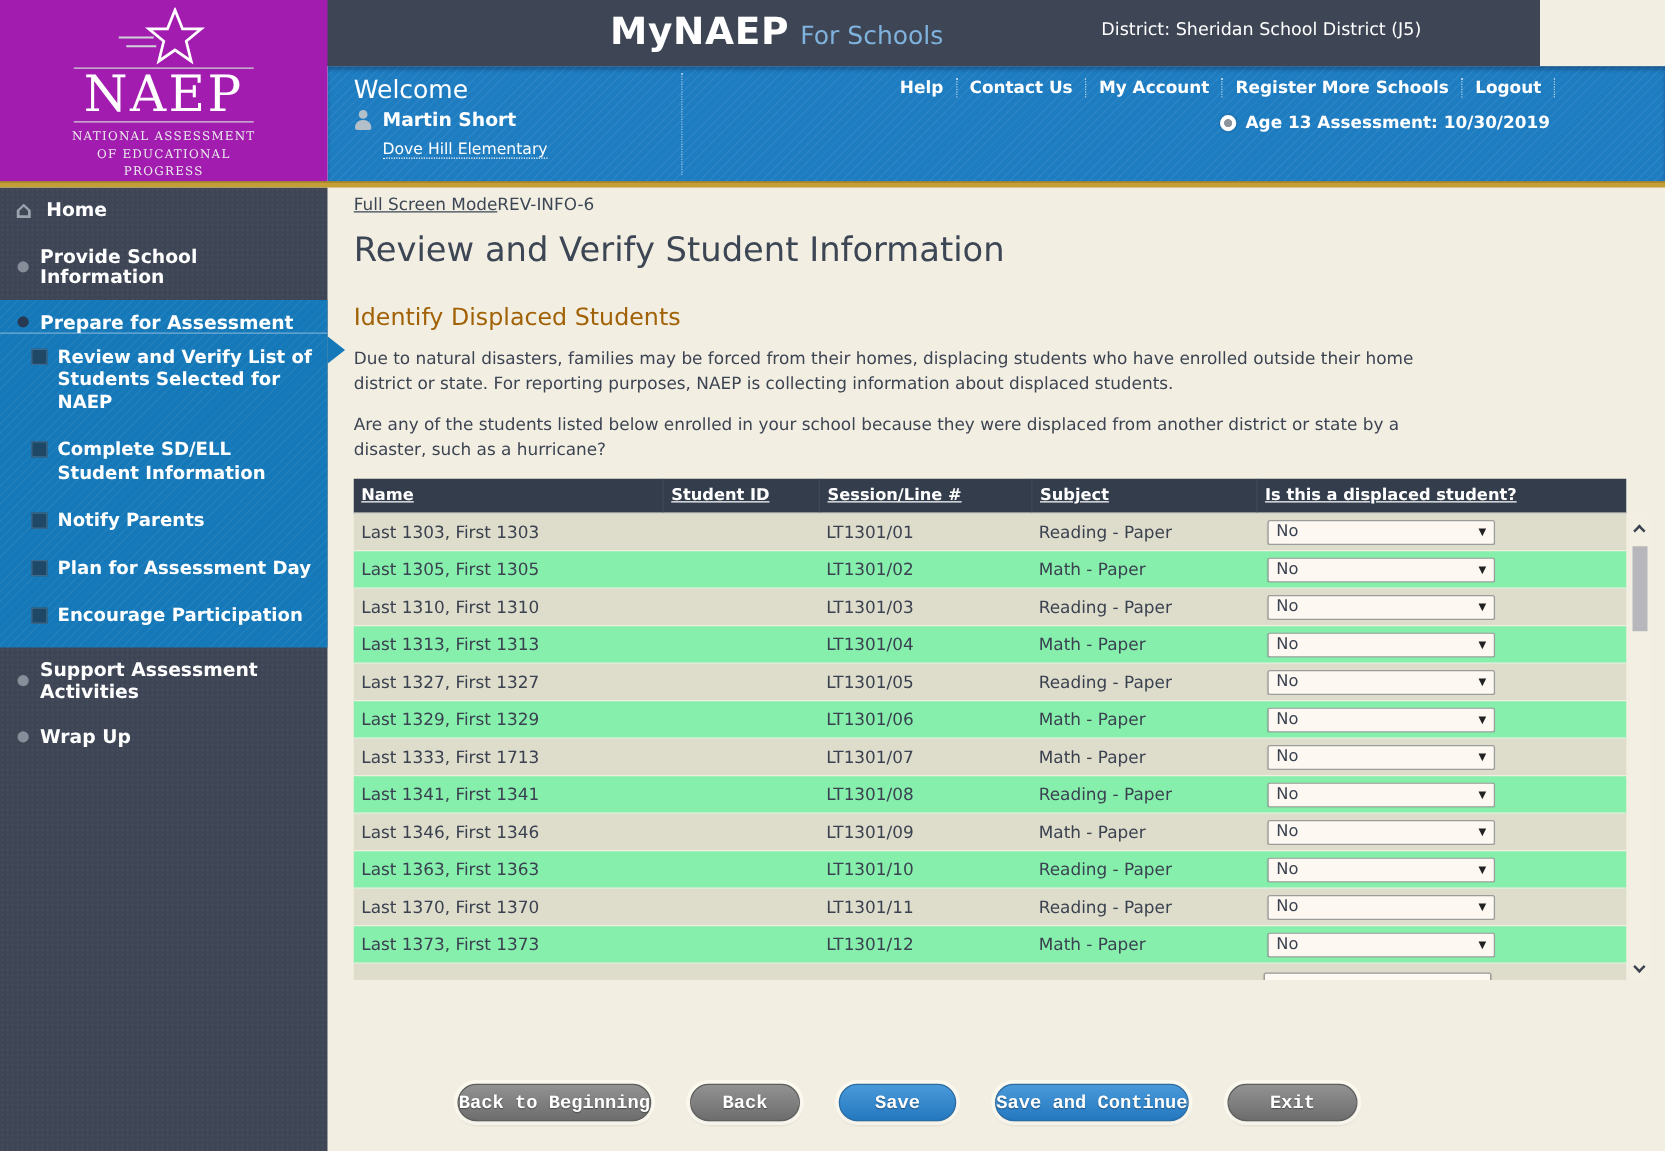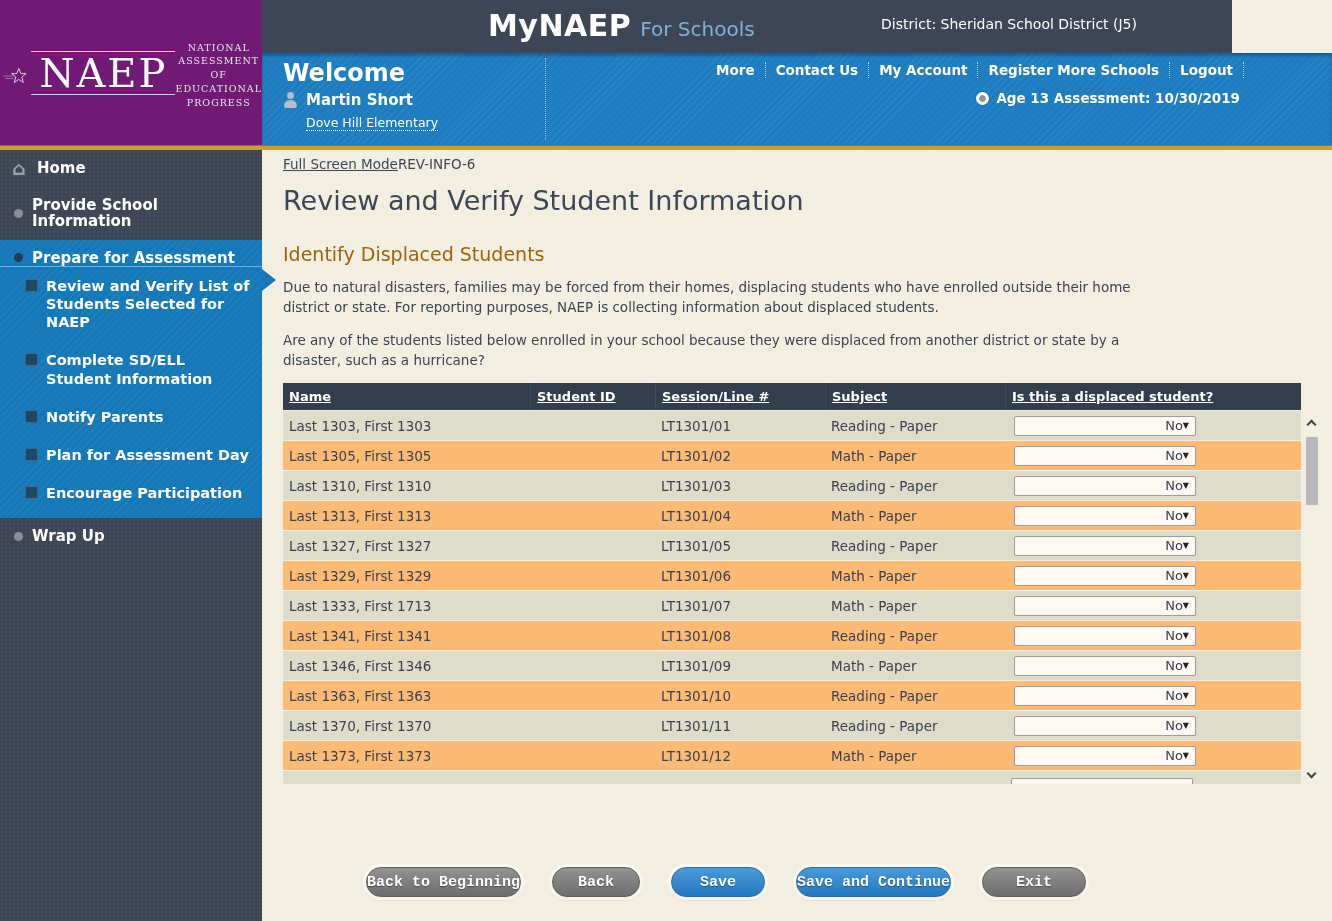--- a/index.html
+++ b/index.html
@@ -13,38 +13,38 @@
   .brand-main { font-size:30px; font-weight:bold; color:#fff; letter-spacing:.5px; }
   .brand-sub { font-size:20px; color:#7fb2dc; margin-left:9px; }
   .district { position:absolute; right:95px; top:16px; color:#fff; font-size:14px; white-space:nowrap; }
 
   
   .blue-band { position:absolute; left:262px; top:53px; width:1070px; height:92px;
     background:#1e7cc1;
     background-image:repeating-linear-gradient(135deg, rgba(255,255,255,.06) 0 1px, transparent 1px 5px);
     box-shadow:inset 0 3px 3px rgba(0,0,30,.25); color:#fff; }
   .welcome { position:absolute; left:21px; top:6px; }
-  .welcome-title { font-size:24px; font-weight:bold; }
+  .welcome-title { font-size:20px; font-weight:normal; }
   .user-row { display:flex; align-items:center; gap:8px; margin-top:4px; }
   .person-icon { width:15px; height:16px; position:relative; display:inline-block; }
   .person-icon::before { content:""; position:absolute; top:0; left:4px; width:7px; height:7px; border-radius:50%; background:#b3bfc9; }
   .person-icon::after { content:""; position:absolute; bottom:0; left:1px; width:13px; height:8px; border-radius:6px 6px 2px 2px; background:#b3bfc9; }
   .user-name { font-size:15px; font-weight:bold; }
   .school { margin:6px 0 0 23px; font-size:12.5px; border-bottom:1px dotted #fff; display:inline-block; cursor:pointer; }
   .vdivider { position:absolute; left:283px; top:5px; height:82px; border-left:1px dotted rgba(255,255,255,.55); }
   .top-links { position:absolute; right:88px; top:9px; list-style:none; display:flex; }
   .top-link { font-size:13.5px; font-weight:bold; padding:0 10px; border-right:1px dotted rgba(255,255,255,.65); cursor:pointer; white-space:nowrap; }
   .assessment-row { position:absolute; right:92px; top:37px; display:flex; align-items:center; gap:7px;
     font-size:13.5px; font-weight:bold; }
   .radio-icon { width:13px; height:13px; border-radius:50%;
     background:radial-gradient(circle at 50% 50%, #8d949c 0 3px, #ffffff 3.5px); box-shadow:0 0 2px rgba(0,0,0,.4); }
 
   
-  .logo-block { position:absolute; left:0; top:0; width:262px; height:145px; background:#701a75; z-index:2;
-    display:flex; flex-direction:row; align-items:center; color:#fff; }
+  .logo-block { position:absolute; left:0; top:0; width:262px; height:145px; background:#a21caf; z-index:2;
+    display:flex; flex-direction:column; align-items:center; color:#fff; }
   .logo-star { margin-top:6px; }
   .logo-acronym { font-family:"DejaVu Serif","Liberation Serif",serif; font-size:40px; line-height:1.05;
     letter-spacing:2px; border-top:1px solid #cfd2d6; border-bottom:1px solid #cfd2d6; padding:0 8px; }
   .logo-tagline { margin-top:5px; text-align:center; font-family:"DejaVu Serif","Liberation Serif",serif;
     font-size:9.5px; letter-spacing:1px; color:#e9eaec; line-height:1.45; }
 
   
   .gold-line { position:absolute; top:145px; left:0; width:1332px; height:5px; background:#c49f35; border-top:1px solid #93752a; z-index:3; }
 
   
@@ -77,24 +77,24 @@
   .table-wrap { position:relative; margin-top:13px; width:1037px; }
   .grid { width:1018px; }
   .thead { display:flex; height:28px; background:#333d4c; color:#fff; align-items:center;
     font-size:13px; font-weight:bold; border-bottom:1px solid #f2efe2; }
   .hcell { height:100%; display:flex; align-items:center; padding-left:6px; border-left:1px solid #46526399; }
   .hcell:first-child { border-left:none; }
   .hcell span { text-decoration:underline; }
   .c1 { width:247px; } .c2 { width:125px; } .c3 { width:170px; } .c4 { width:180px; } .c5 { width:296px; }
   .trow { display:flex; height:30px; align-items:center; font-size:13.5px; color:#3a4150;
     border-bottom:1px solid #f2efe2; }
-  .trow.odd { background:#dedcca; } .trow.even { background:#fdba74; }
+  .trow.odd { background:#dedcca; } .trow.even { background:#86efac; }
   .cell { padding-left:6px; white-space:nowrap; overflow:hidden; }
   .dropdown { width:182px; height:20px; margin-left:3px; background:#fdf8f1; border:1px solid #9c9c9c;
-    border-radius:2px; display:flex; justify-content:flex-end; align-items:center;
+    border-radius:2px; display:flex; justify-content:space-between; align-items:center;
     padding:0 6px; font-size:13px; color:#3a4150; cursor:pointer; box-shadow:0 1px 1px rgba(0,0,0,.12); }
   .caret { font-size:8px; color:#222; }
   .trow.partial { height:13px; overflow:hidden; position:relative; border-bottom:none; background:#dedcca; }
   .trow.partial .dropdown { position:absolute; left:725px; top:7px; }
 
   
   .vscroll { position:absolute; left:1021px; top:28px; width:16px; height:374px; background:#f3f0e3; }
   .chev { position:absolute; left:4px; width:7px; height:7px;
     border-right:2px solid #3c4350; border-bottom:2px solid #3c4350; }
   .chev.up { top:10px; transform:rotate(-135deg); }
@@ -131,21 +131,21 @@
     <div class="welcome">
       <div class="welcome-title">Welcome</div>
       <div class="user-row">
         <span class="person-icon"></span>
         <span class="user-name">Martin Short</span>
       </div>
       <span class="school">Dove Hill Elementary</span>
     </div>
     <div class="vdivider"></div>
     <ul class="top-links" id="top-links">
-        <li class="top-link">More</li>
+        <li class="top-link">Help</li>
         <li class="top-link">Contact Us</li>
         <li class="top-link">My Account</li>
         <li class="top-link">Register More Schools</li>
         <li class="top-link">Logout</li>
       </ul>
     <div class="assessment-row">
       <span class="radio-icon"></span>
       <span>Age 13 Assessment: 10/30/2019</span>
     </div>
   </div>
@@ -196,20 +196,24 @@
         <span class="sq-icon"></span>
         <span>Plan for Assessment Day</span>
       </div>
       <div class="sub-item">
         <span class="sq-icon"></span>
         <span>Encourage Participation</span>
       </div>
     </div>
     <div class="side-item">
       <span class="bullet"></span>
+      <span>Support Assessment Activities</span>
+    </div>
+    <div class="side-item">
+      <span class="bullet"></span>
       <span>Wrap Up</span>
     </div>
   </div>
 
   <div class="pointer"></div>
 
   <div class="content">
     <div class="content-topline">
       <span class="fullscreen-link">Full Screen Mode</span>
       <span class="page-code">REV-INFO-6</span>

